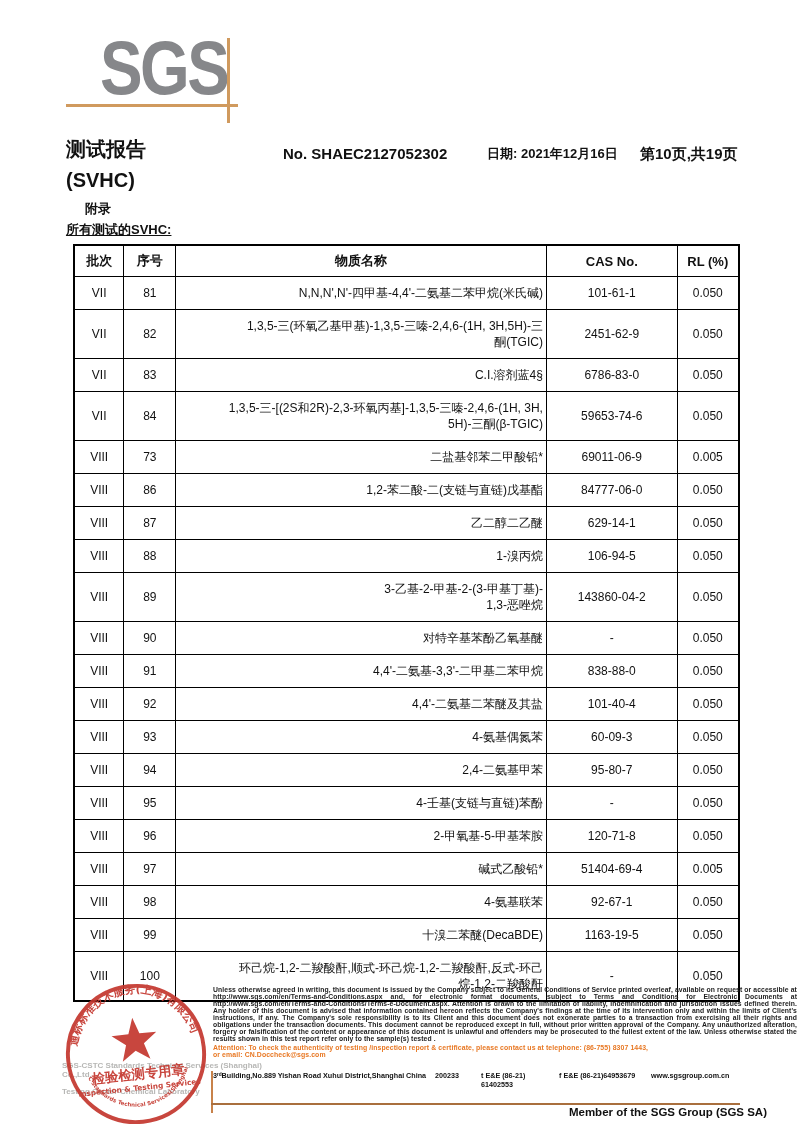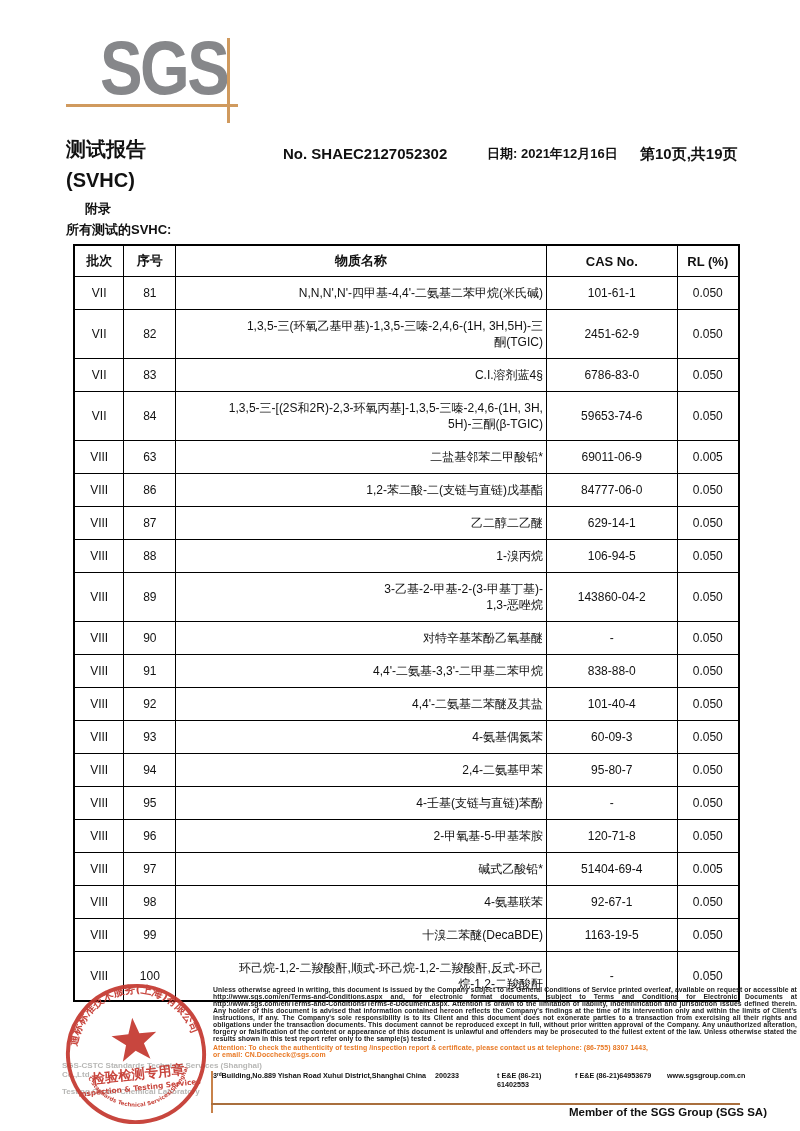--- a/index.html
+++ b/index.html
@@ -18,21 +18,21 @@
   }
   .logo-hline { position:absolute; left:66px; top:104px; width:172px; height:3px; background:#d09a5e; }
   .logo-vline { position:absolute; left:227px; top:38px; width:3px; height:85px; background:#d09a5e; }
   
   .title1 { position:absolute; left:66px; top:136px; font-size:20px; font-weight:bold;text-align:center; }
   .title2 { position:absolute; left:66px; top:169px; font-size:20px; font-weight:bold; }
   .report-no { position:absolute; left:283px; top:145px; font-size:15px; font-weight:bold; }
   .date-info { position:absolute; left:487px; top:145px; font-size:13px; font-weight:bold; }
   .page-info { position:absolute; left:640px; top:145px; font-size:15px; font-weight:bold; }
   .appendix  { position:absolute; left:66px; top:200px; font-size:13px; font-weight:bold;padding-left:19px; }
-  .subtitle  { position:absolute; left:66px; top:221px; font-size:13px; font-weight:bold; }
+  .subtitle  { position:absolute; left:66px; top:221px; font-size:13px; font-weight:bold;text-decoration:underline; }
   
   table.svhc {
     position:absolute; left:73px; top:244px; width:667px;
     border-collapse:collapse; border:2px solid #000;
     font-size:12px;
   }
   table.svhc th {
     border:1px solid #000; font-size:13px; font-weight:bold;
     padding:6px 3px; text-align:center; vertical-align:middle;
   }
@@ -46,21 +46,21 @@
   .disclaimer {
     font-size:6.8px; line-height:7px; font-weight:bold; color:#1c1c1c;
     text-align:justify; letter-spacing:.1px;
   }
   .attention {
     margin-top:2px; font-size:6.9px; line-height:7.4px; font-weight:bold;
     color:#e87722; letter-spacing:.1px;
   }
   .addr-row { display:flex; margin-top:12px; font-size:7.2px; font-weight:bold; color:#111; align-items:flex-start; }
   .addr-row .a1 { width:222px; }
-  .addr-row .a2 { width:62px; }
+  .addr-row .a2 { width:46px; }
   .addr-row .a3 { width:78px; }
   .addr-row .a4 { width:92px; }
   .addr-row .a5 { width:90px; }
   .footer-vline { position:absolute; left:211px; top:1071px; width:2px; height:42px; background:#c8824a; }
   .footer-hline { position:absolute; left:211px; top:1103px; width:529px; height:2px; background:#a96f3e; }
   .member-line { position:absolute; right:33px; top:1106px; font-size:11.5px; font-weight:bold; color:#111; }
   .company-gray {
     position:absolute; left:62px; top:1061px; width:200px;
     font-size:8px; line-height:9px; color:#b7b7b5; font-weight:bold;
   }
@@ -134,21 +134,21 @@
       <td class="cell-batch">VII</td>
       <td class="cell-no">84</td>
       <td class="cell-name">1,3,5-三-[(2S和2R)-2,3-环氧丙基]-1,3,5-三嗪-2,4,6-(1H, 3H,
 5H)-三酮(β-TGIC)</td>
       <td class="cell-cas">59653-74-6</td>
       <td class="cell-rl">0.050</td>
     </tr>
 
     <tr>
       <td class="cell-batch">VIII</td>
-      <td class="cell-no">63</td>
+      <td class="cell-no">73</td>
       <td class="cell-name">二盐基邻苯二甲酸铅*</td>
       <td class="cell-cas">69011-06-9</td>
       <td class="cell-rl">0.005</td>
     </tr>
 
     <tr>
       <td class="cell-batch">VIII</td>
       <td class="cell-no">86</td>
       <td class="cell-name">1,2-苯二酸-二(支链与直链)戊基酯</td>
       <td class="cell-cas">84777-06-0</td>

